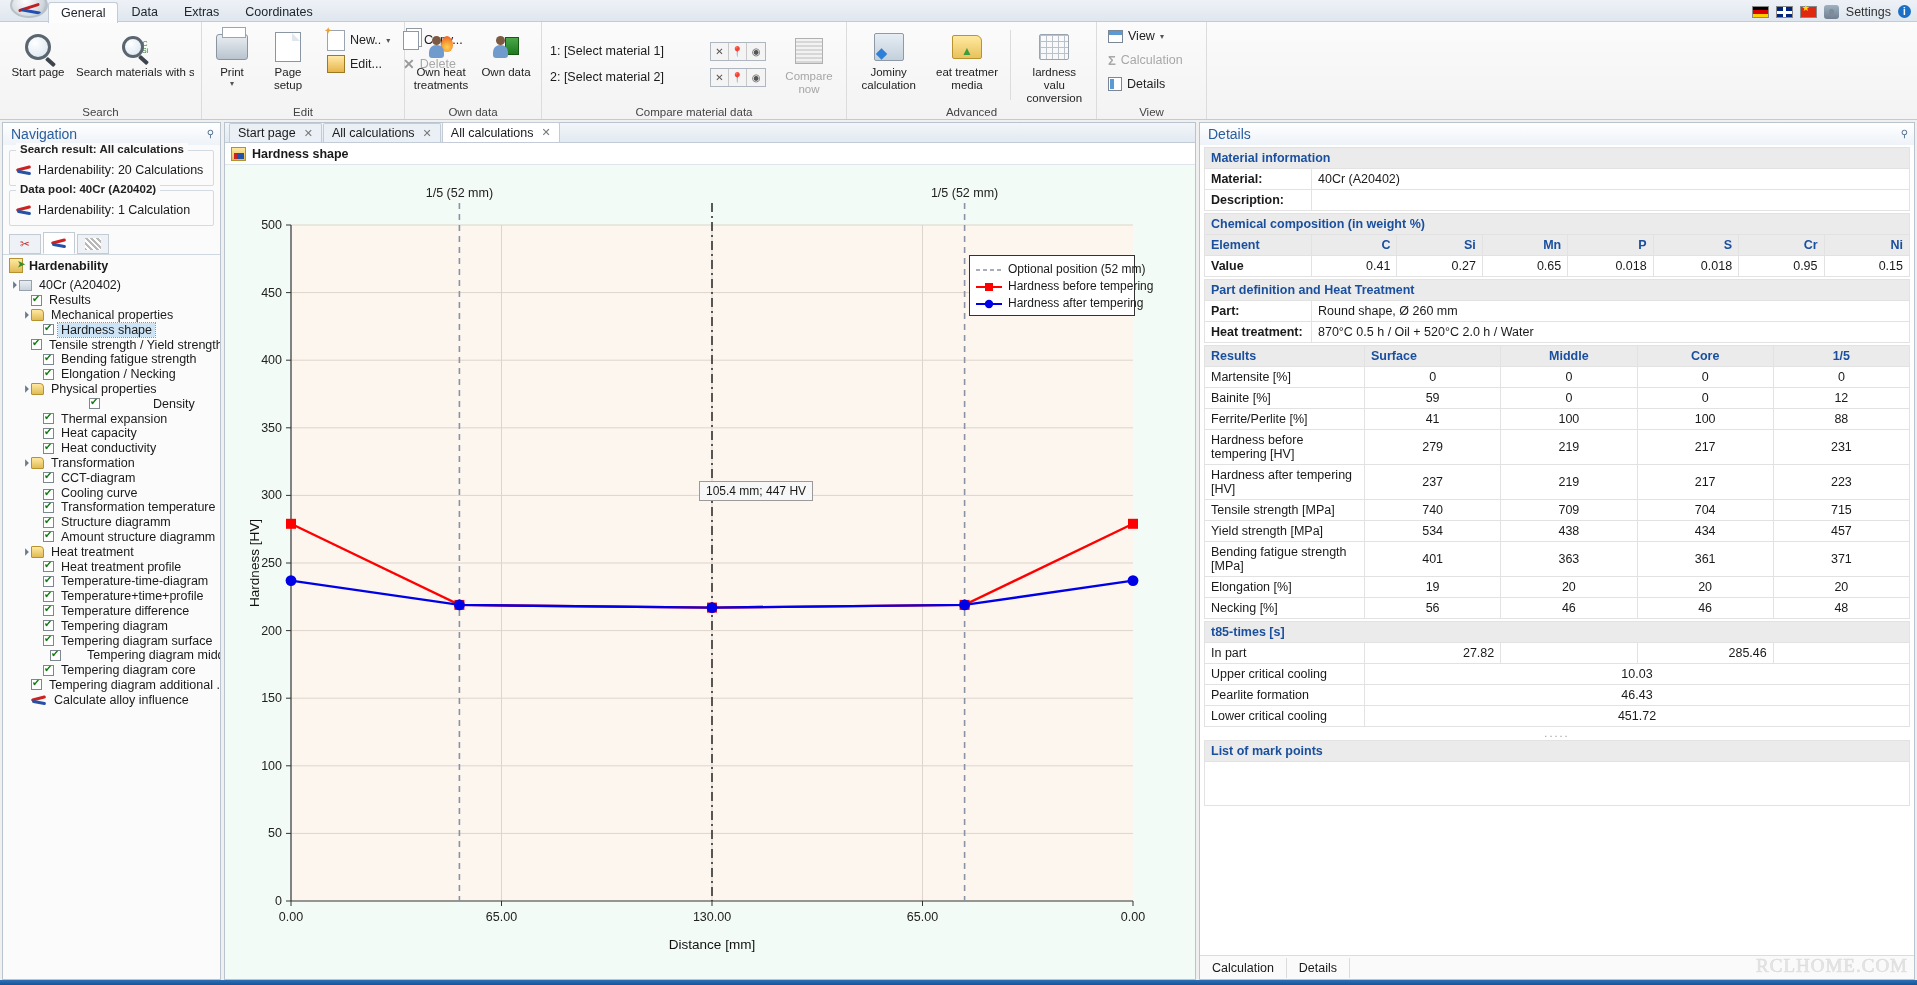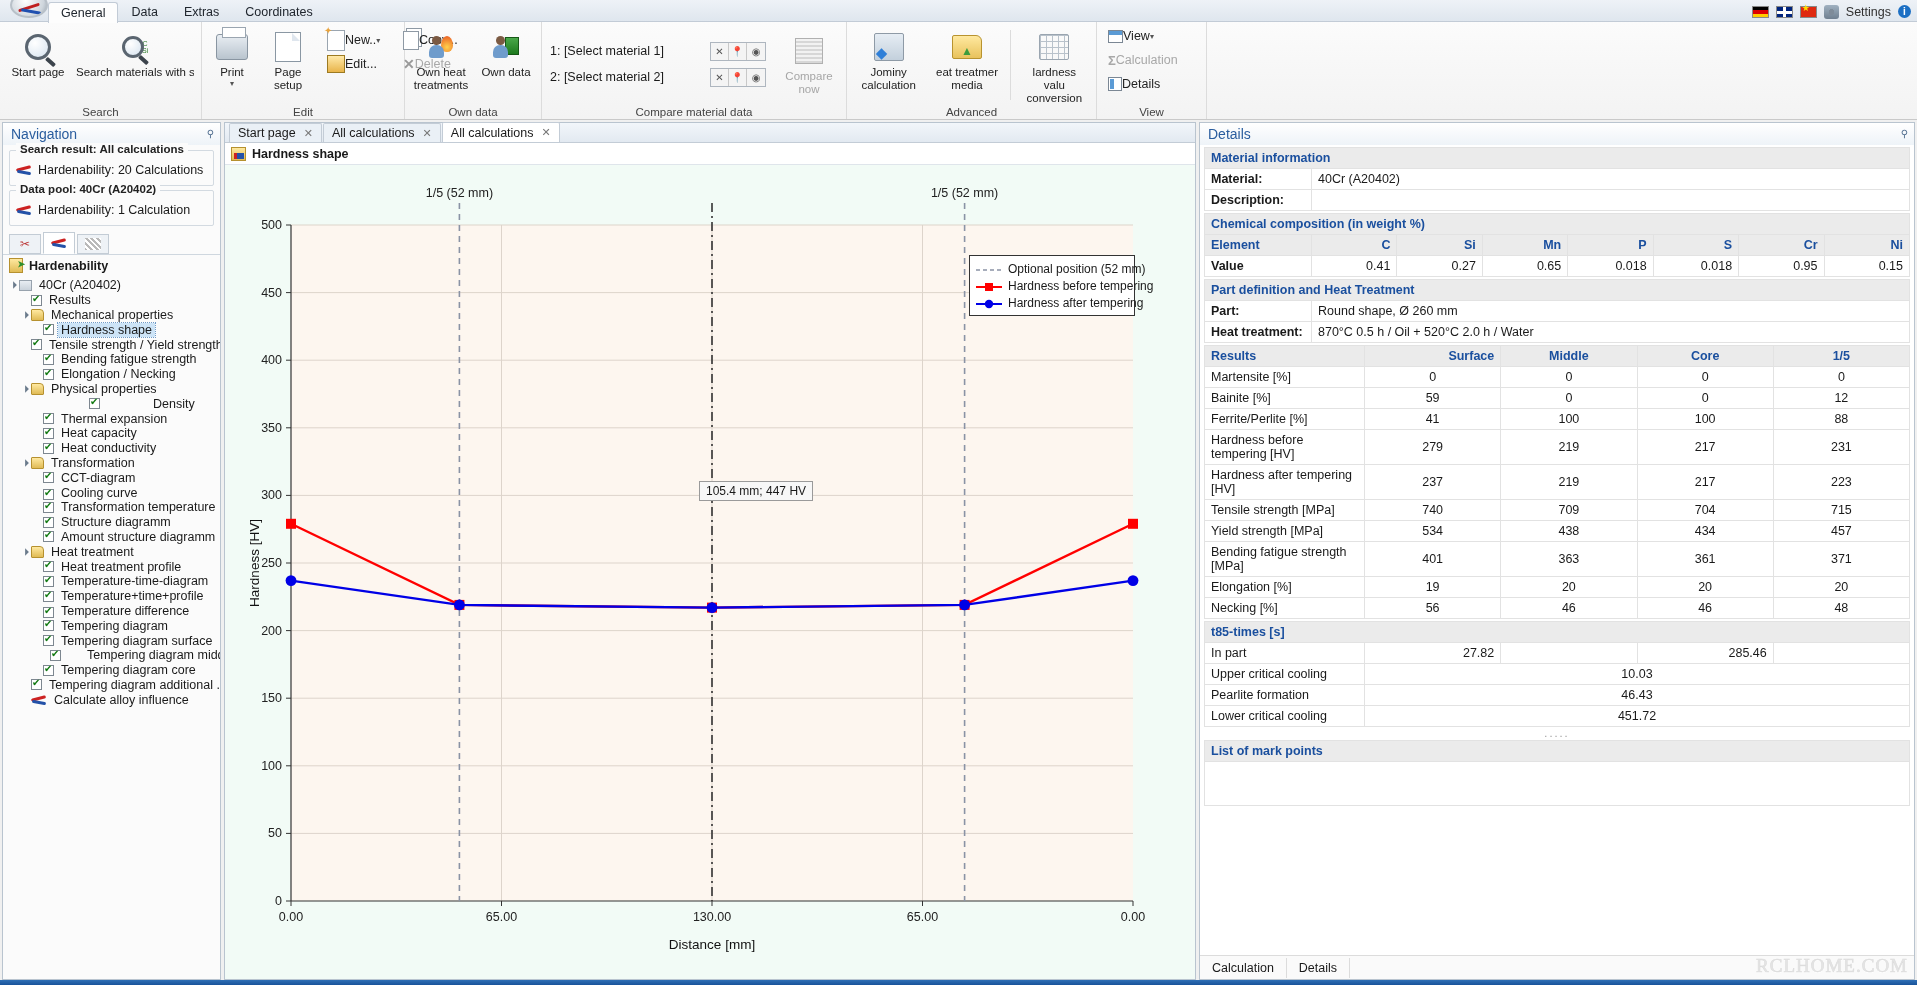--- a/index.html
+++ b/index.html
@@ -46,21 +46,21 @@
   #ribbonbody { position:absolute; left:0; top:22px; width:100%; height:97px; display:flex; }
   .rgroup { position:relative; height:97px; border-right:1px solid #dcdcdc; padding:0 2px; }
   .rgroup-title { position:absolute; bottom:1px; left:0; width:100%; text-align:center;
                   font-size:11.5px; color:#444; }
   .rgrow { display:flex; height:78px; align-items:flex-start; padding-top:4px; }
   .bigbtn { width:auto; min-width:56px; padding:2px 6px; text-align:center; cursor:default;
             display:flex; flex-direction:column; align-items:center; }
   .bigbtn .ic { height:38px; display:flex; align-items:center; justify-content:center; }
   .bigbtn .lbl { font-size:11.5px; line-height:13px; color:#222; max-width:78px; }
   .bigbtn.disabled .lbl { color:#a6a6a6; }
-  .smbtn { display:flex; align-items:center; padding:2px 7px 2px 3px; cursor:default;
+  .smbtn { display:flex; align-items:center; gap:5px; padding:2px 7px 2px 3px; cursor:default;
            font-size:12.5px; color:#222; height:24px; }
   .smbtn.disabled { color:#a8a8a8; }
   .vsep { width:1px; background:#dcdcdc; height:70px; margin:4px 4px 0 4px; }
   .mat-row { display:flex; align-items:center; height:26px; font-size:12.5px; gap:10px; }
   .mat-label { width:150px; }
   .minibtns { display:flex; border:1px solid #aeb6bf; background:#f4f4f4; }
   .minibtn { width:18px; height:17px; border-right:1px solid #c8c8c8; display:flex;
              align-items:center; justify-content:center; font-size:10px; color:#555; }
   .minibtn:last-child{border-right:none;}
   
@@ -533,21 +533,21 @@
       <div class="trow" style="padding-left: 24px;">
         <span class="tw"></span>
         <span class="chk"></span>
         <span class="tlabel">Temperature-time-diagram</span>
       </div>
       <div class="trow" style="padding-left: 24px;">
         <span class="tw"></span>
         <span class="chk"></span>
         <span class="tlabel">Temperature+time+profile</span>
       </div>
-      <div class="trow" style="padding-left: 24px; align-items: flex-end;">
+      <div class="trow" style="padding-left: 24px;">
         <span class="tw"></span>
         <span class="chk"></span>
         <span class="tlabel">Temperature difference</span>
       </div>
       <div class="trow" style="padding-left: 24px;">
         <span class="tw"></span>
         <span class="chk"></span>
         <span class="tlabel">Tempering diagram</span>
       </div>
       <div class="trow" style="padding-left: 24px;">
@@ -798,21 +798,21 @@
       <colgroup>
           <col style="width:160px">
           <col>
           <col>
           <col>
           <col>
         </colgroup>
       <thead>
       <tr class="hdr">
         <td class="first">Results</td>
-        <td style="text-align:right">Surface</td>
+        <td style="text-align:left">Surface</td>
         <td style="text-align:center">Middle</td>
         <td style="text-align:center">Core</td>
         <td style="text-align:center">1/5</td>
       </tr>
       </thead>
       <tbody id="results-body">
           <tr>
             <td>Martensite [%]</td>
             <td class="num">0</td>
             <td class="num">0</td>

